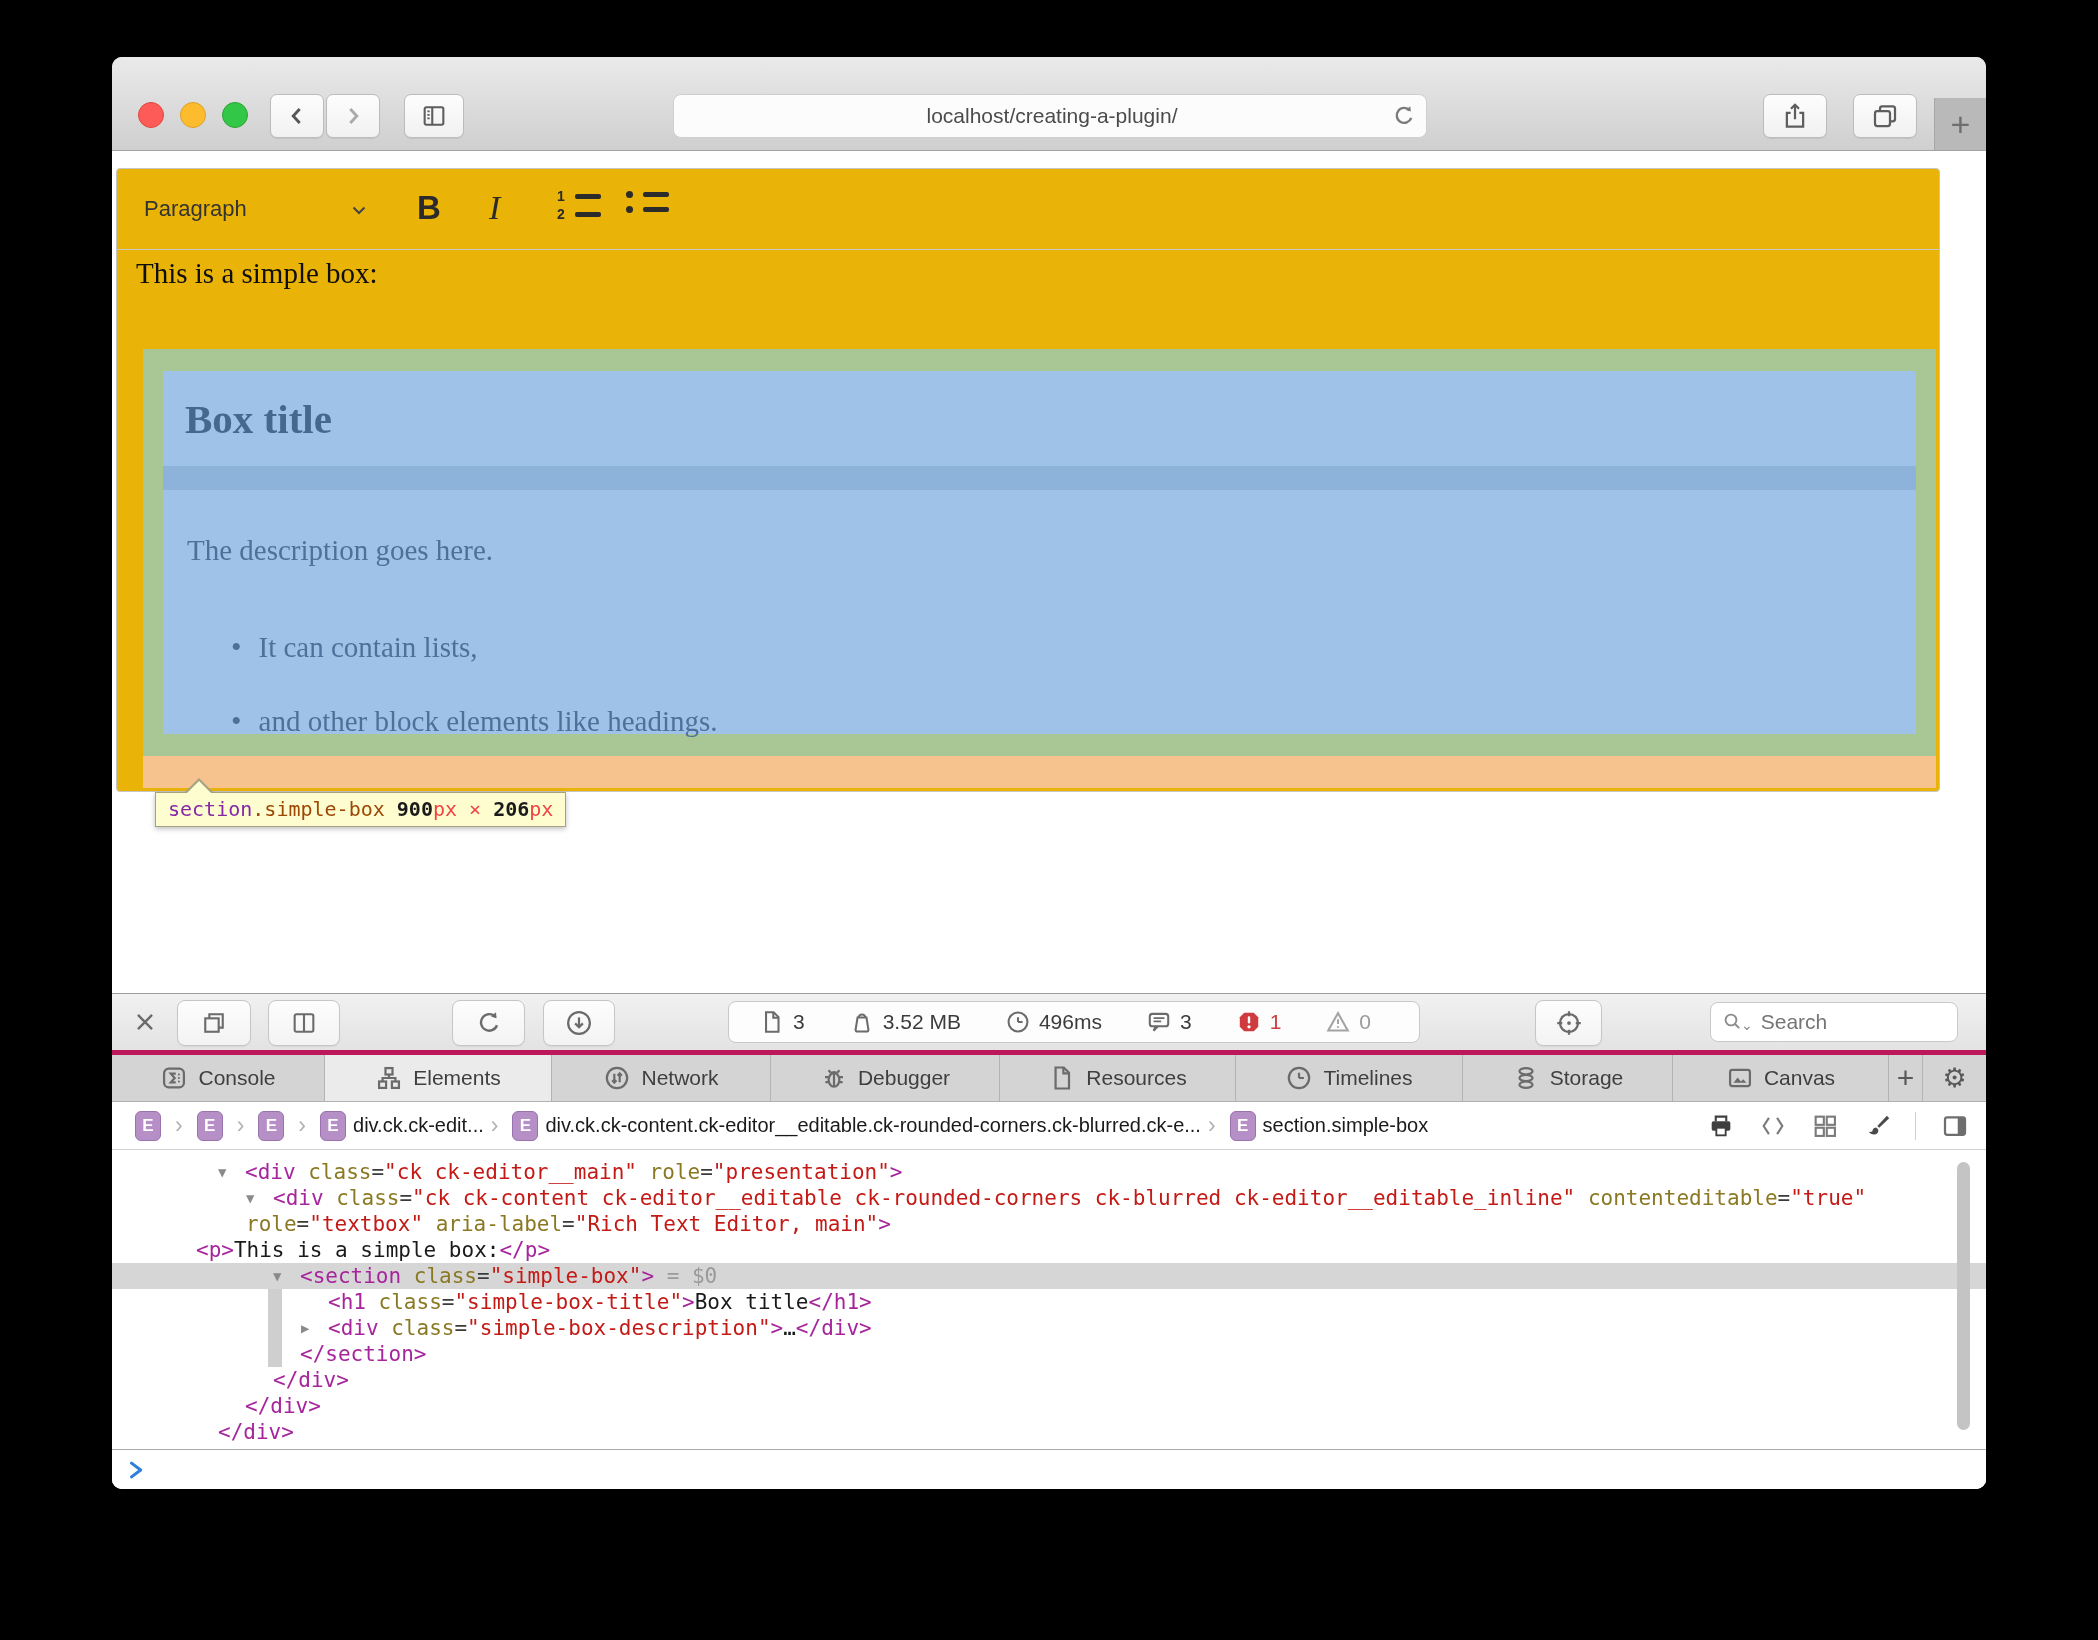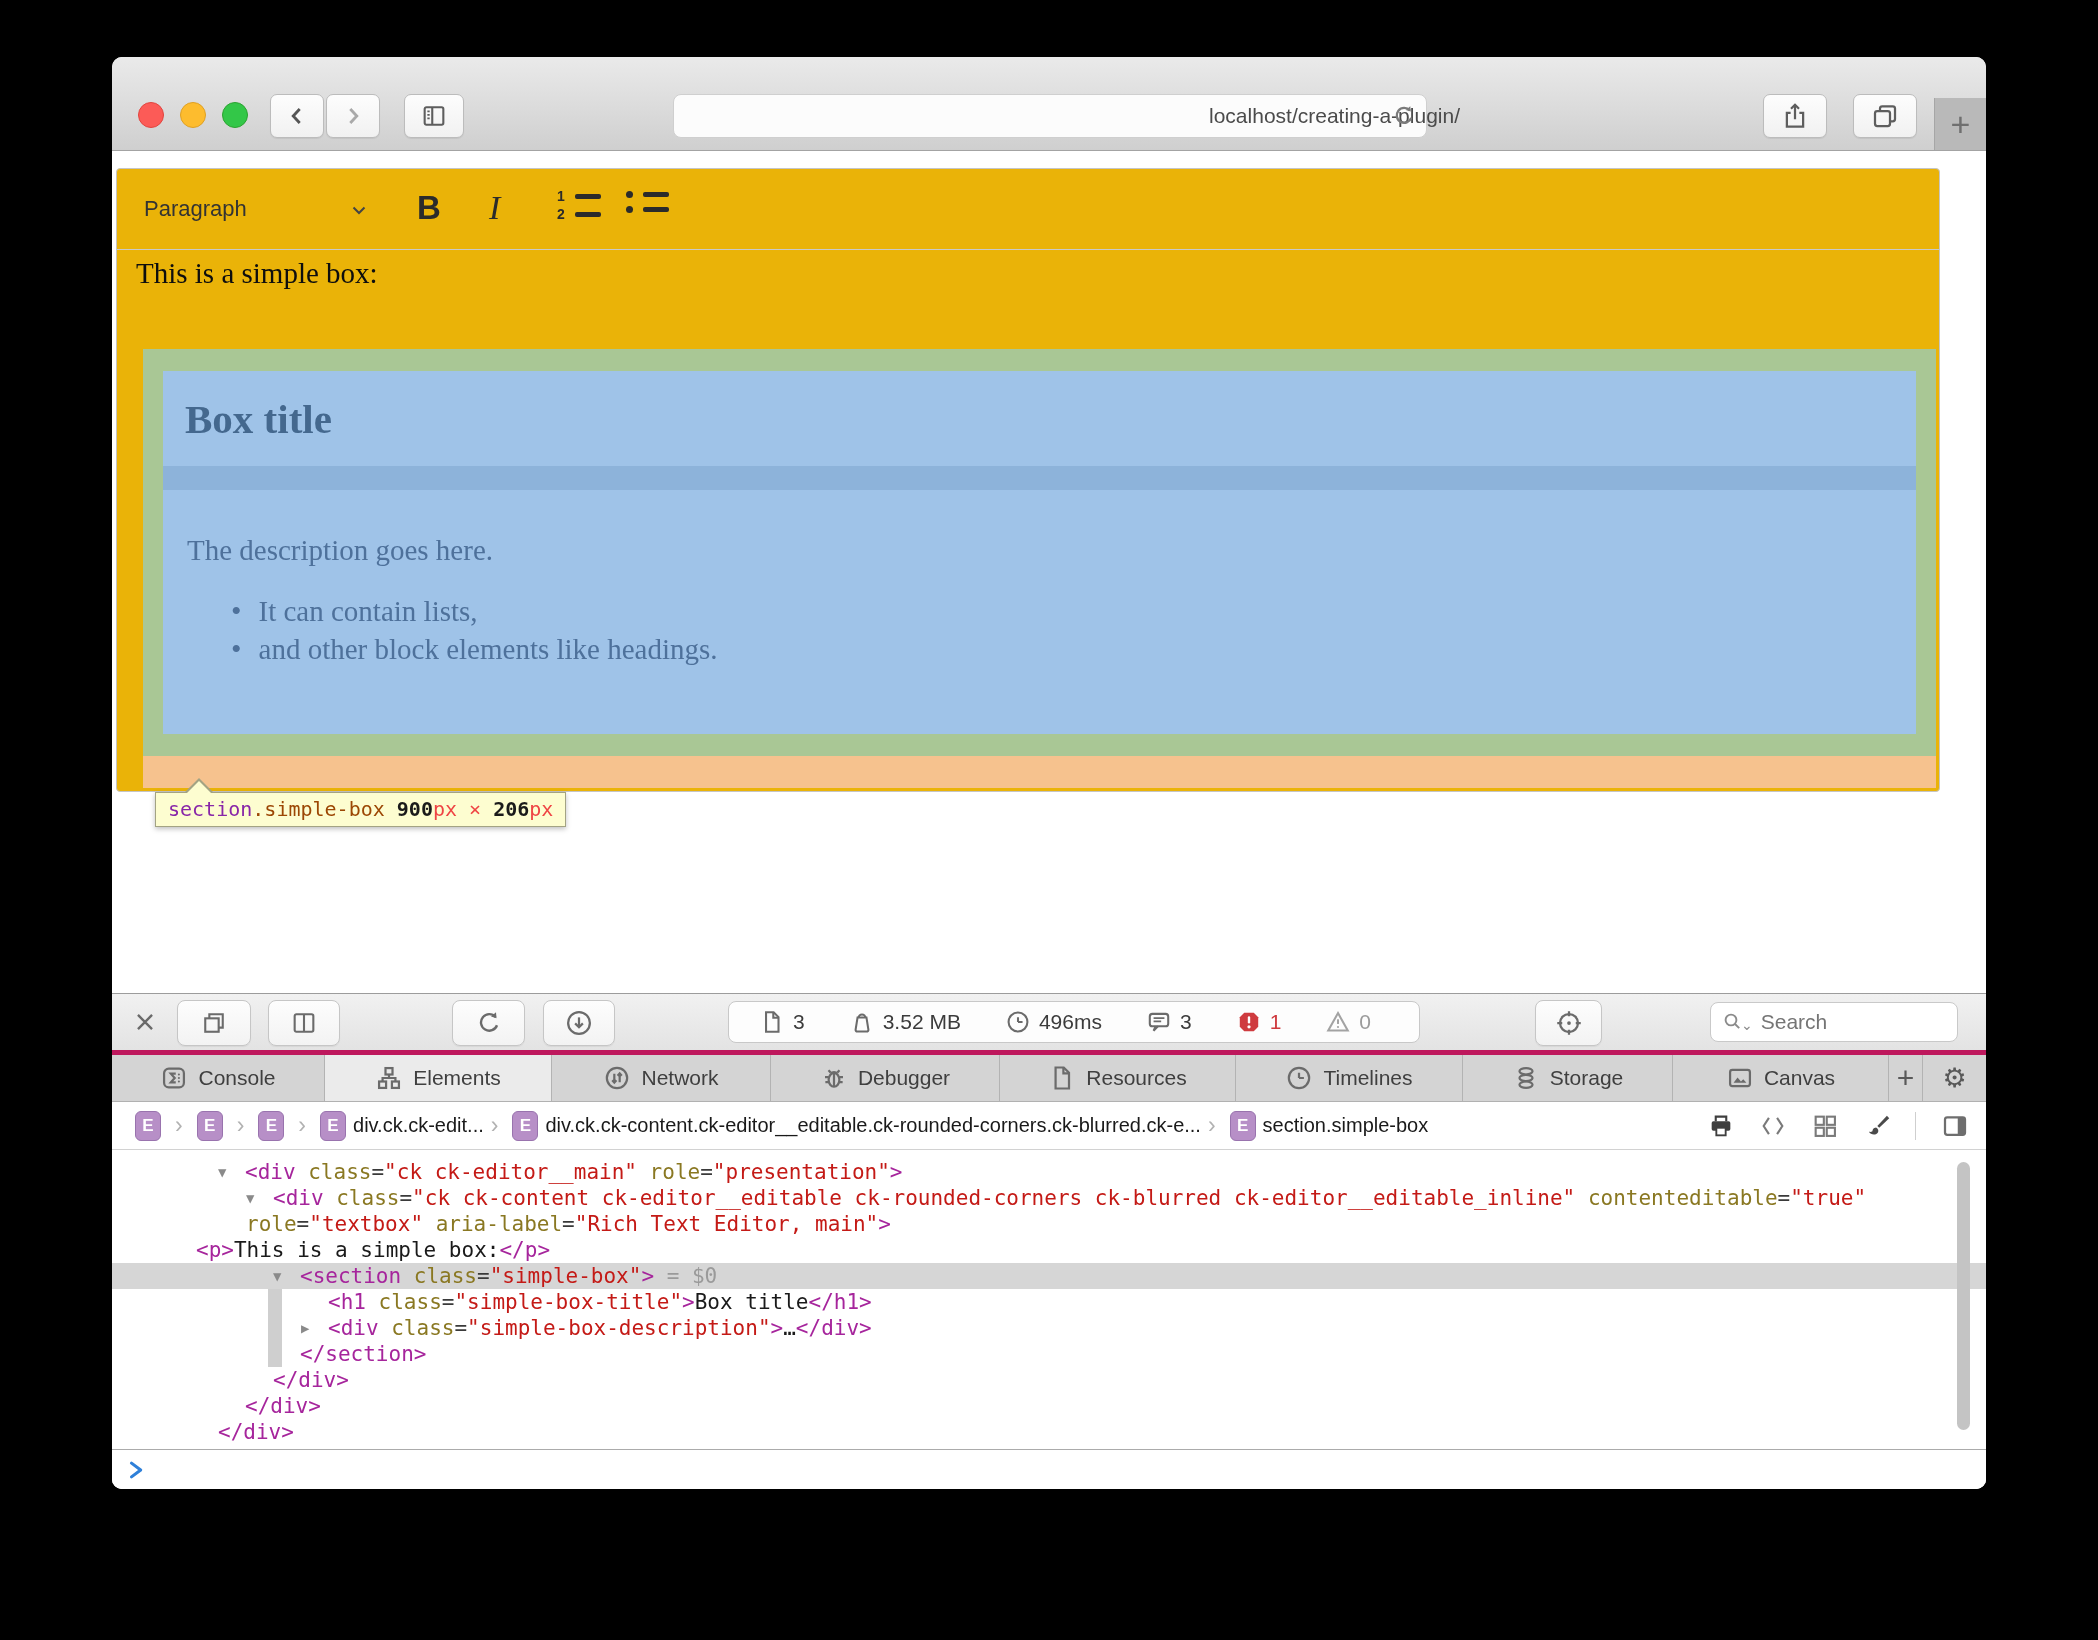--- a/index.html
+++ b/index.html
@@ -13,22 +13,22 @@
   .traffic{position:absolute;left:26px;top:45px;display:flex;gap:16px;}
   .dot{width:24px;height:24px;border-radius:50%;}
   .dot.red{background:#fc5b57;border:1px solid #e2443e;}
   .dot.yellow{background:#fdbc2e;border:1px solid #dfa023;}
   .dot.green{background:#33c748;border:1px solid #2aa32f;}
   .cbtn{position:absolute;top:37px;height:42px;border:1px solid #bcbcbc;border-radius:7px;
         background:linear-gradient(#fdfdfd,#f1f1f1);box-shadow:0 1px 1px rgba(0,0,0,.07);
         display:flex;align-items:center;justify-content:center;}
   .urlbar{position:absolute;left:561px;top:37px;width:752px;height:42px;border:1px solid #cfcfcf;
           border-radius:8px;background:#fcfcfc;}
-  .urlbar input{width:100%;height:40px;border:0;background:transparent;text-align:right;
-                font-size:21px;color:#4b4b4b;font-family:"Liberation Sans",sans-serif;outline:none;margin-left:32px;}
+  .urlbar input{width:100%;height:40px;border:0;background:transparent;text-align:center;
+                font-size:21px;color:#4b4b4b;font-family:"Liberation Sans",sans-serif;outline:none;}
   .url-reload{position:absolute;right:8px;top:7px;}
   .newtab-strip{position:absolute;right:0;top:41px;width:51px;height:52px;background:#b9b9b9;
                 border-left:1px solid #a6a6a6;display:flex;align-items:center;justify-content:center;
                 font-size:34px;color:#6f6f6f;font-weight:300;}
   
   .editor-frame{position:absolute;left:4px;top:111px;width:1822px;height:622px;
                 border:1px solid #c5c5c5;border-radius:4px;background:#eab308;}
   .ed-toolbar{position:relative;height:80px;border-bottom:1px solid #c9c9c9;}
   .para-label{position:absolute;left:27px;top:0;line-height:80px;font-size:22px;color:#333;}
   .ed-chev{position:absolute;left:230px;top:29px;}
@@ -45,21 +45,21 @@
   .hl-green{position:absolute;left:26px;top:180px;width:1793px;height:407px;background:var(--green);}
   .hl-title{position:absolute;left:20px;top:22px;width:1753px;height:95px;background:var(--blue);
             display:flex;align-items:center;}
   .hl-title .t{margin-left:22px;font-family:"Liberation Serif",serif;font-weight:bold;
                font-size:41px;color:#44688e;}
   .hl-strip{position:absolute;left:20px;top:117px;width:1753px;height:24px;background:var(--blued);}
   .hl-desc{position:absolute;left:20px;top:141px;width:1753px;height:244px;background:var(--blue);}
   .hl-desc .d{position:absolute;left:24px;top:44px;font-family:"Liberation Serif",serif;
               font-size:29px;color:#4e719b;}
   .hl-desc ul{position:absolute;left:68px;top:102px;margin:0;padding:0;list-style:none;}
-  .hl-desc li{font-family:"Liberation Serif",serif;font-size:29px;color:#4e719b;line-height:38px;}
+  .hl-desc li{font-family:"Liberation Serif",serif;font-size:29px;color:#4e719b;line-height:38px;margin-top:36px;}
   .hl-desc li::before{content:"•";margin-right:17px;font-size:30px;}
   .hl-orange{position:absolute;left:26px;top:587px;width:1793px;height:32px;background:var(--orange);}
   
   .tooltip{position:absolute;left:43px;top:735px;height:33px;line-height:33px;padding:0 12px;
            background:var(--tipbg);border:1px solid #a3a383;box-shadow:0 2px 5px rgba(0,0,0,.25);
            font-family:"DejaVu Sans Mono",monospace;font-size:20px;white-space:nowrap;}
   .tooltip:before{content:"";position:absolute;left:28px;top:-15px;border:15px solid transparent;
                   border-top:0;border-bottom:15px solid #a3a383;}
   .tooltip:after{content:"";position:absolute;left:31px;top:-12px;border:12px solid transparent;
                  border-top:0;border-bottom:12px solid var(--tipbg);}

